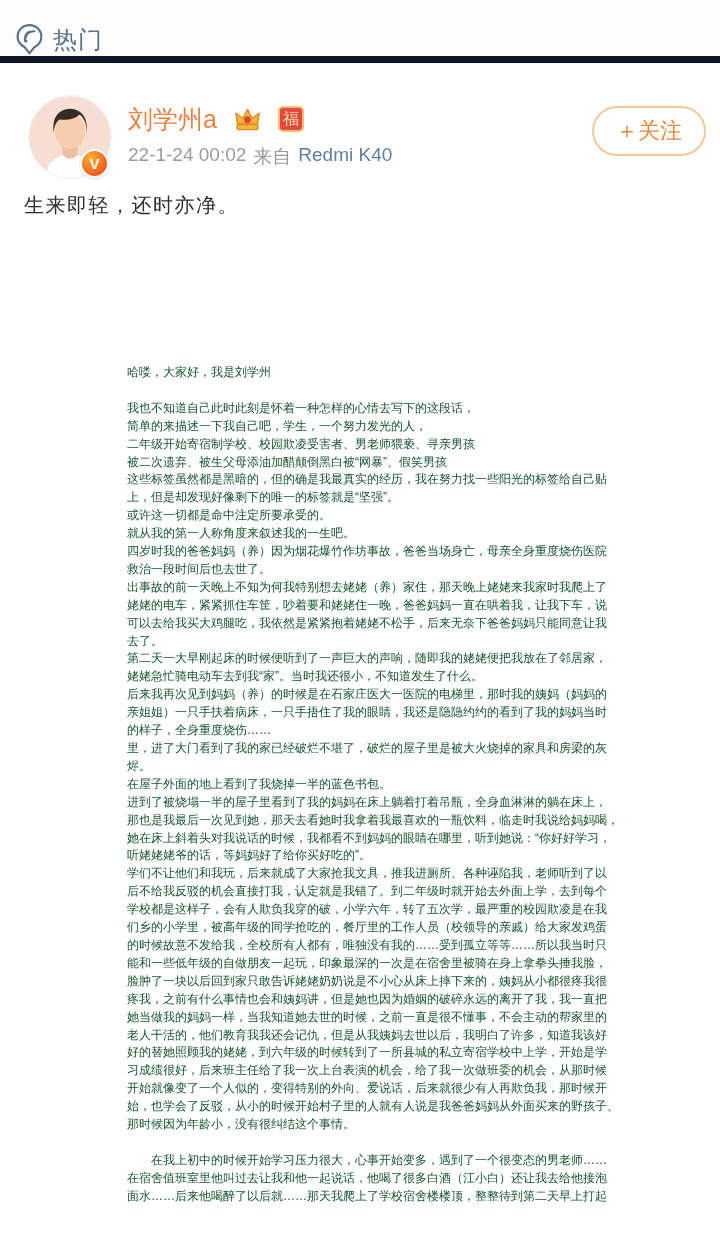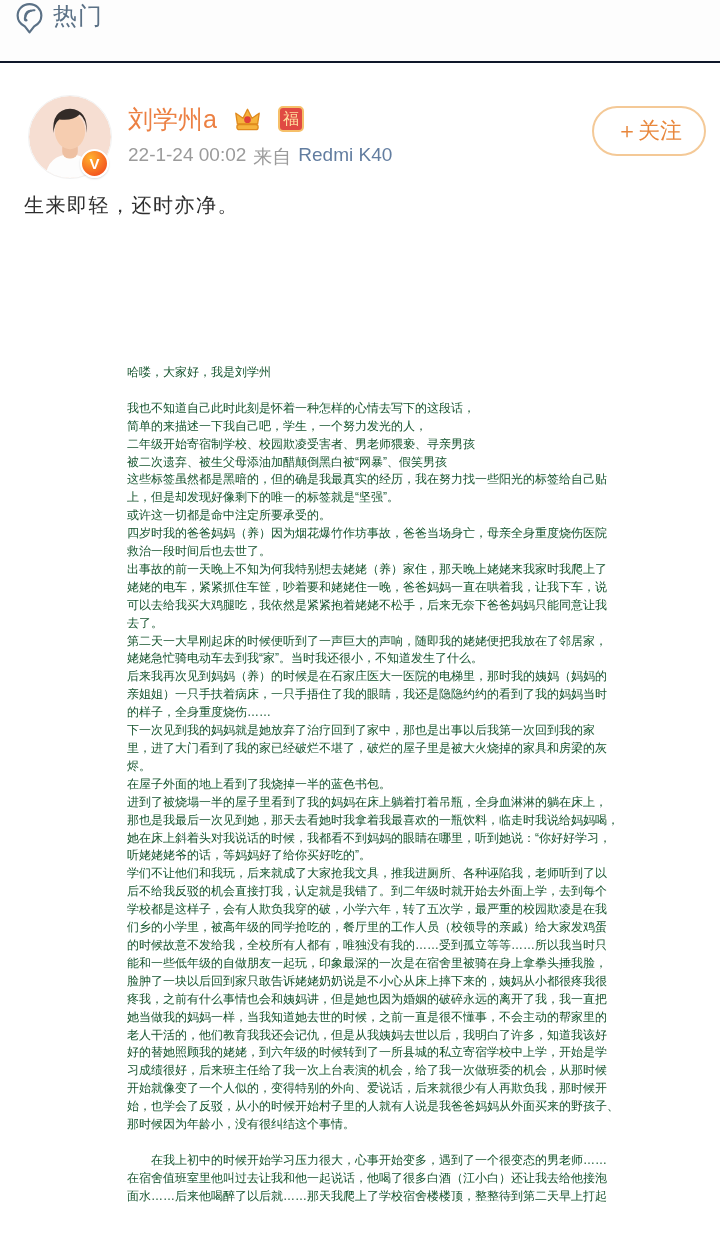--- a/index.html
+++ b/index.html
@@ -19,22 +19,22 @@
   .statusbar-remnant {
     position: absolute; top: 0; height: 4px; background: #3a3a3a; opacity: .85;
   }
   .statusbar-remnant.left  { left: 26px;  width: 15px; }
   .statusbar-remnant.right { left: 688px; width: 18px; }
 
   
   .topbar {
     position: absolute; top: 0; left: 0; width: 720px; height: 63px;
     background: #fdfdfd;
-    border-bottom: 2px solid #0f172a;
-    display: flex; align-items: flex-start;
+    border-bottom: 7px solid #0f172a;
+    display: flex; align-items: flex-end;
     padding-left: 16px;
   }
   .hot-icon { display: inline-flex; margin-top: 2px; }
   .topbar-title {
     margin-left: 10px;
     font-size: 24px;
     color: #5b7186;
     letter-spacing: 1px;
   }
 
@@ -166,32 +166,32 @@
     <div class="letter">
         <div class="letter-line">哈喽，大家好，我是刘学州</div>
         <div class="letter-line"></div>
         <div class="letter-line">我也不知道自己此时此刻是怀着一种怎样的心情去写下的这段话，</div>
         <div class="letter-line">简单的来描述一下我自己吧，学生，一个努力发光的人，</div>
         <div class="letter-line">二年级开始寄宿制学校、校园欺凌受害者、男老师猥亵、寻亲男孩</div>
         <div class="letter-line">被二次遗弃、被生父母添油加醋颠倒黑白被“网暴”、假笑男孩</div>
         <div class="letter-line">这些标签虽然都是黑暗的，但的确是我最真实的经历，我在努力找一些阳光的标签给自己贴</div>
         <div class="letter-line">上，但是却发现好像剩下的唯一的标签就是“坚强”。</div>
         <div class="letter-line">或许这一切都是命中注定所要承受的。</div>
+        <div class="letter-line">就从我的第一人称角度来叙述我的一生吧。</div>
         <div class="letter-line">四岁时我的爸爸妈妈（养）因为烟花爆竹作坊事故，爸爸当场身亡，母亲全身重度烧伤医院</div>
         <div class="letter-line">救治一段时间后也去世了。</div>
         <div class="letter-line">出事故的前一天晚上不知为何我特别想去姥姥（养）家住，那天晚上姥姥来我家时我爬上了</div>
         <div class="letter-line">姥姥的电车，紧紧抓住车筐，吵着要和姥姥住一晚，爸爸妈妈一直在哄着我，让我下车，说</div>
         <div class="letter-line">可以去给我买大鸡腿吃，我依然是紧紧抱着姥姥不松手，后来无奈下爸爸妈妈只能同意让我</div>
         <div class="letter-line">去了。</div>
         <div class="letter-line">第二天一大早刚起床的时候便听到了一声巨大的声响，随即我的姥姥便把我放在了邻居家，</div>
         <div class="letter-line">姥姥急忙骑电动车去到我“家”。当时我还很小，不知道发生了什么。</div>
         <div class="letter-line">后来我再次见到妈妈（养）的时候是在石家庄医大一医院的电梯里，那时我的姨妈（妈妈的</div>
         <div class="letter-line">亲姐姐）一只手扶着病床，一只手捂住了我的眼睛，我还是隐隐约约的看到了我的妈妈当时</div>
         <div class="letter-line">的样子，全身重度烧伤……</div>
-        <div class="letter-line">下一次见到我的妈妈就是她放弃了治疗回到了家中，那也是出事以后我第一次回到我的家</div>
         <div class="letter-line">里，进了大门看到了我的家已经破烂不堪了，破烂的屋子里是被大火烧掉的家具和房梁的灰</div>
         <div class="letter-line">烬。</div>
         <div class="letter-line">在屋子外面的地上看到了我烧掉一半的蓝色书包。</div>
         <div class="letter-line">进到了被烧塌一半的屋子里看到了我的妈妈在床上躺着打着吊瓶，全身血淋淋的躺在床上，</div>
         <div class="letter-line">那也是我最后一次见到她，那天去看她时我拿着我最喜欢的一瓶饮料，临走时我说给妈妈喝，</div>
         <div class="letter-line">她在床上斜着头对我说话的时候，我都看不到妈妈的眼睛在哪里，听到她说：“你好好学习，</div>
         <div class="letter-line">听姥姥姥爷的话，等妈妈好了给你买好吃的”。</div>
         <div class="letter-line">学们不让他们和我玩，后来就成了大家抢我文具，推我进厕所、各种诬陷我，老师听到了以</div>
         <div class="letter-line">后不给我反驳的机会直接打我，认定就是我错了。到二年级时就开始去外面上学，去到每个</div>
         <div class="letter-line">学校都是这样子，会有人欺负我穿的破，小学六年，转了五次学，最严重的校园欺凌是在我</div>

